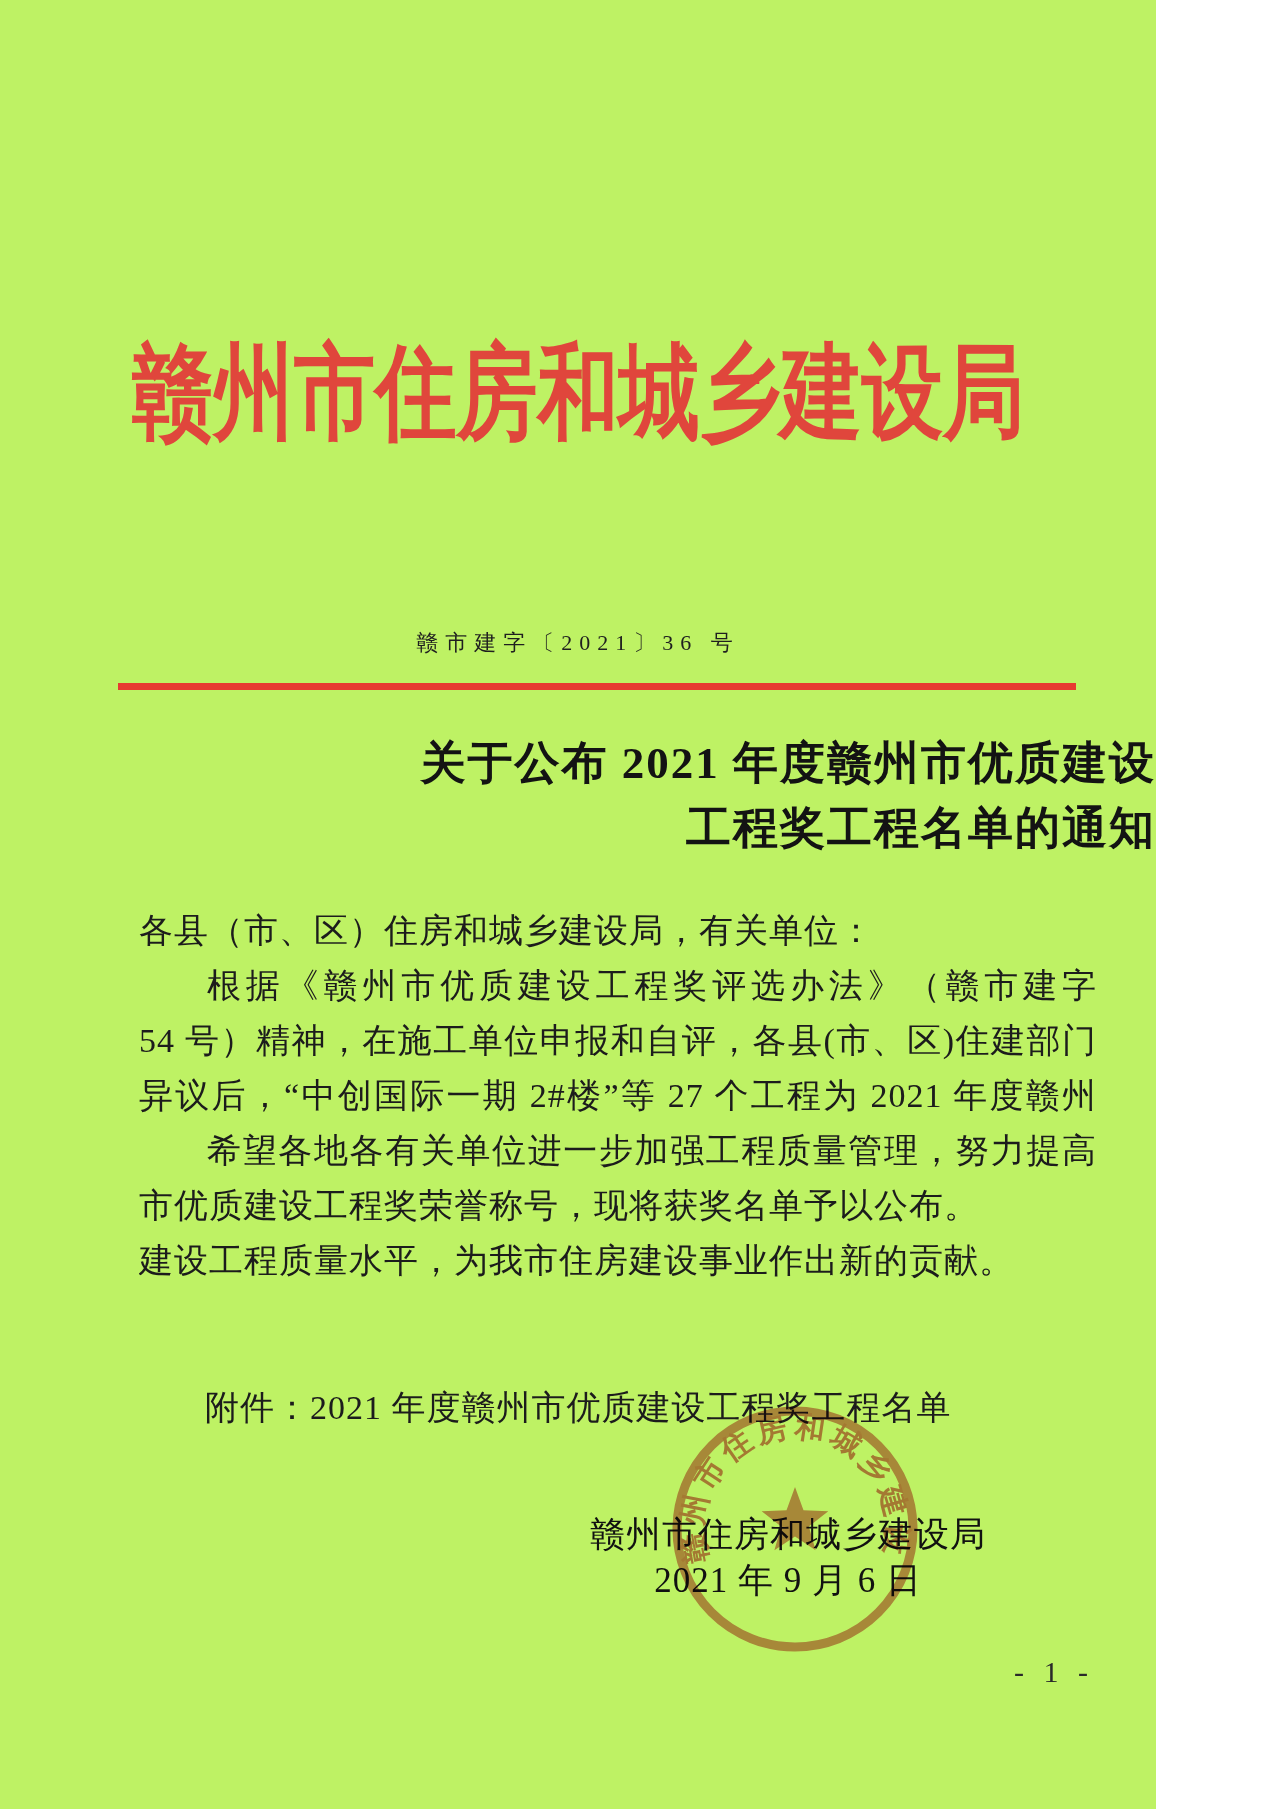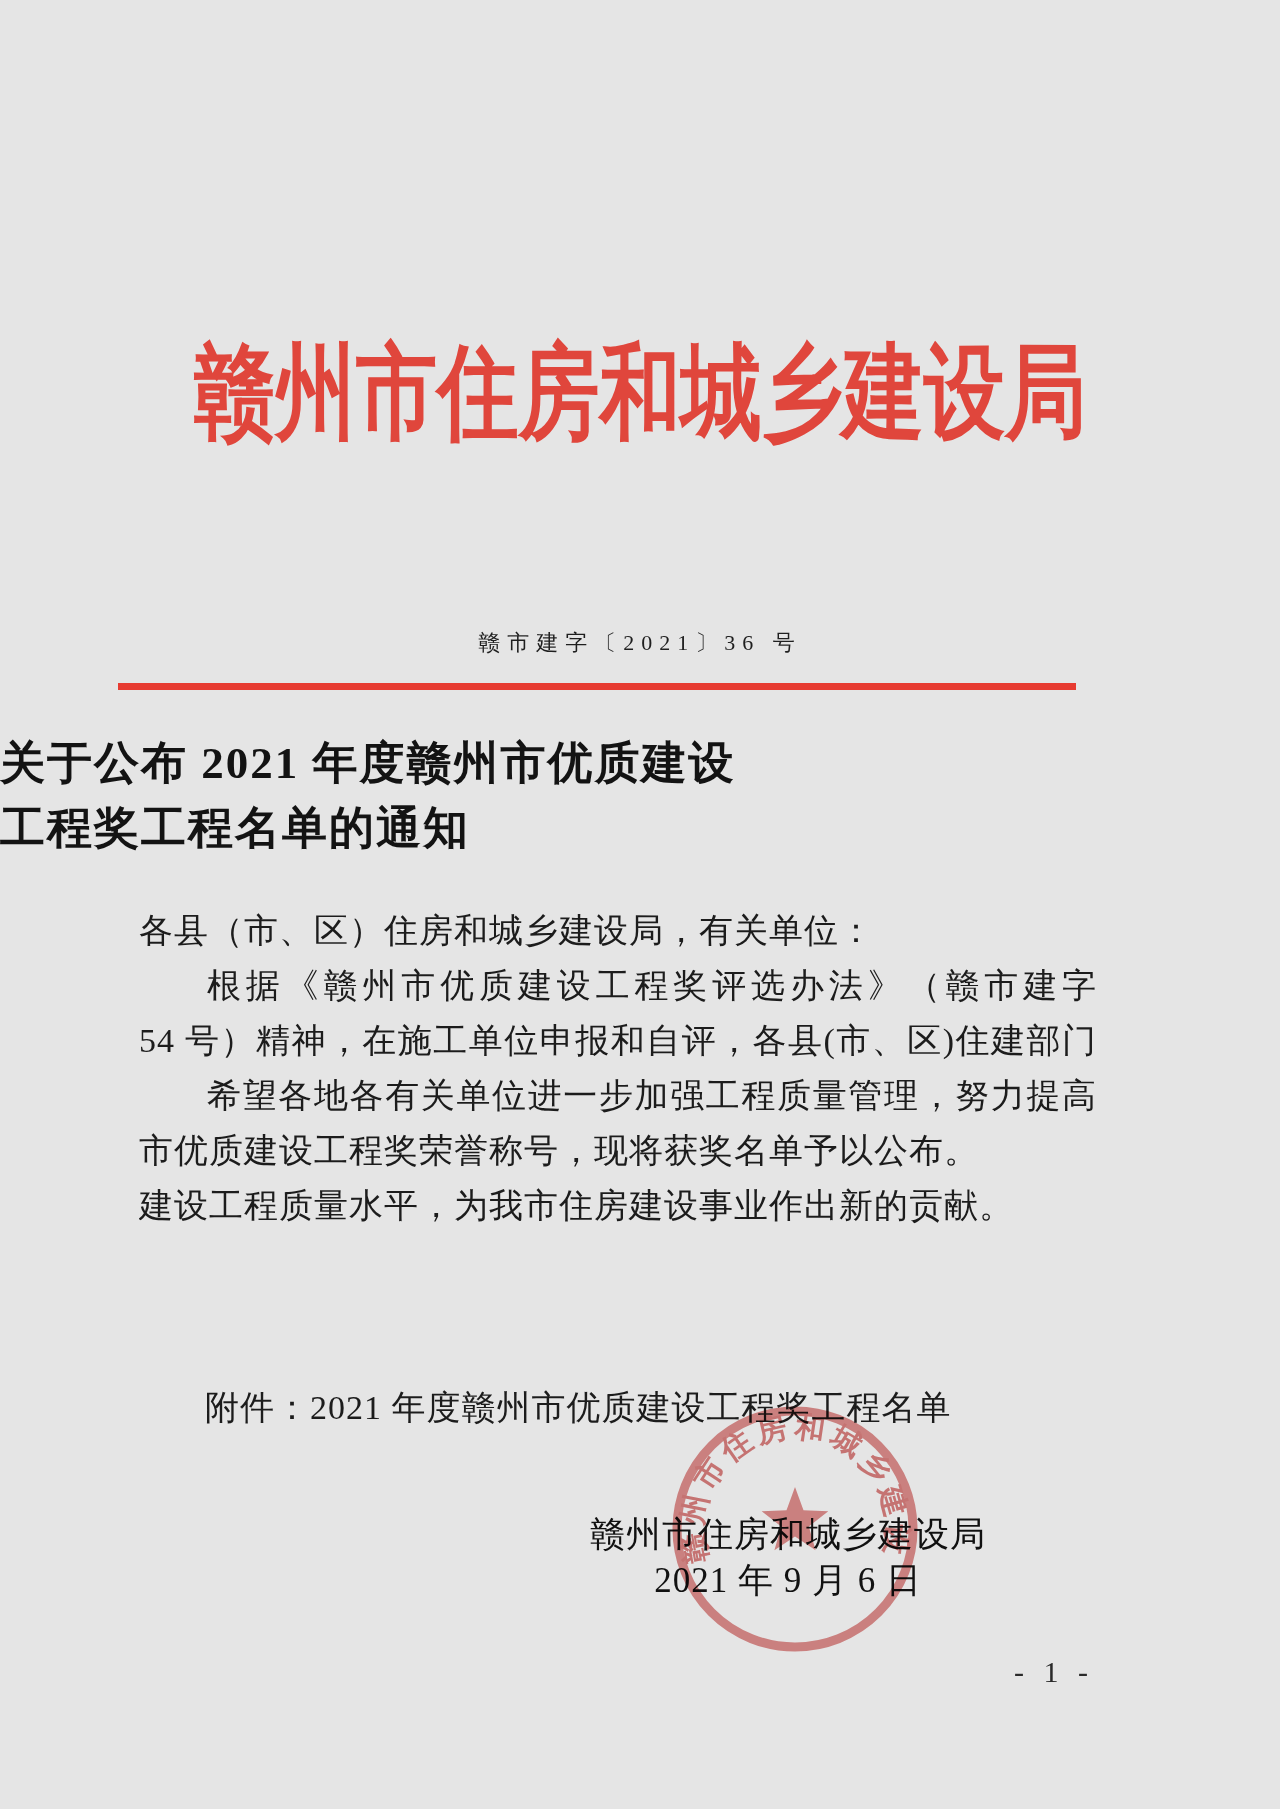--- a/index.html
+++ b/index.html
@@ -1,20 +1,20 @@
 <!DOCTYPE html>
 <html><head>
 <meta charset="utf-8">
 <style>
   html,body { margin:0; padding:0; background:#ffffff; }
   .page {
     position:relative;
-    width:1280px;
+    width:1156px;
     height:1809px;
-    background:#e5e5e5;
+    background:#bef264;
     font-family:"Liberation Serif", serif;
     overflow:hidden;
   }
 
   
   .agency-title {
     position:absolute;
     top:328px;
     left:0;
     width:100%;
@@ -50,21 +50,21 @@
     height:7px;
     background:#e73b31;
   }
 
   
   .notice-title {
     position:absolute;
     top:731px;
     left:0;
     width:100%;
-    text-align:left;
+    text-align:right;
     font-size:45px;
     font-weight:bold;
     color:#131313;
     line-height:65px;
     letter-spacing:2px;
   }
 
   
   .body-block {
     position:absolute;
@@ -142,20 +142,21 @@
 
   <div class="notice-title">
     <div>关于公布 2021 年度赣州市优质建设</div>
     <div>工程奖工程名单的通知</div>
   </div>
 
   <div class="body-block">
     <div class="line">各县（市、区）住房和城乡建设局，有关单位：</div>
     <div class="line j ind">根据《赣州市优质建设工程奖评选办法》（赣市建字〔2020〕</div>
     <div class="line j">54 号）精神，在施工单位申报和自评，各县(市、区)住建部门</div>
+    <div class="line j">异议后，“中创国际一期 2#楼”等 27 个工程为 2021 年度赣州</div>
     <div class="line j ind">希望各地各有关单位进一步加强工程质量管理，努力提高</div>
     <div class="line">市优质建设工程奖荣誉称号，现将获奖名单予以公布。</div>
     <div class="line">建设工程质量水平，为我市住房建设事业作出新的贡献。</div>
   </div>
 
   <div class="attachment">附件：2021 年度赣州市优质建设工程奖工程名单</div>
 
   <div class="signature">
     <div>赣州市住房和城乡建设局</div>
     <div>2021 年 9 月 6 日</div>

